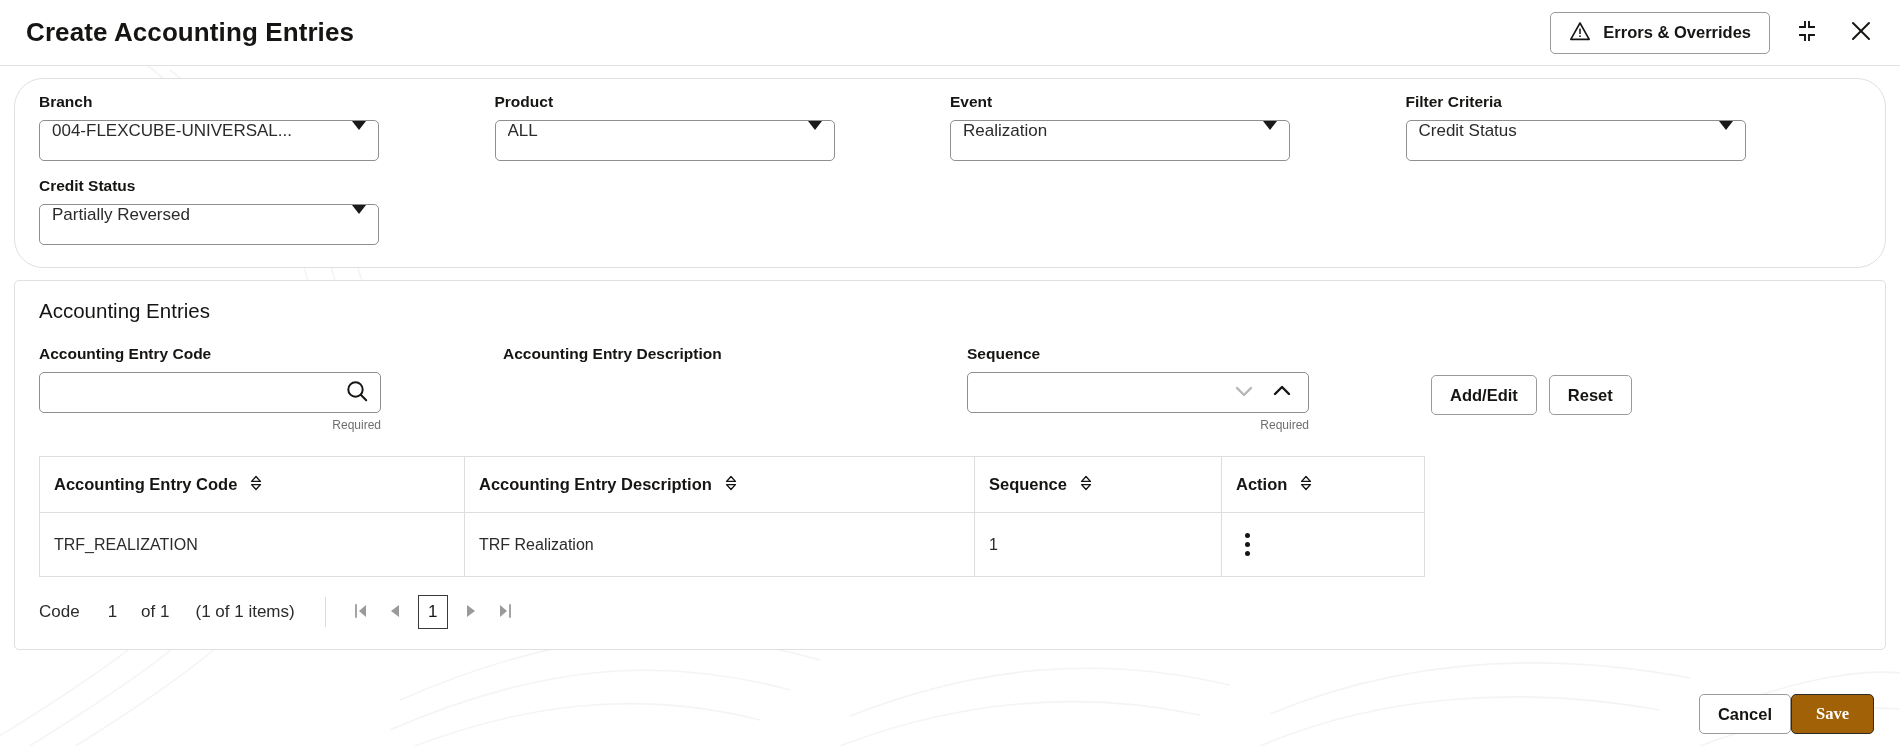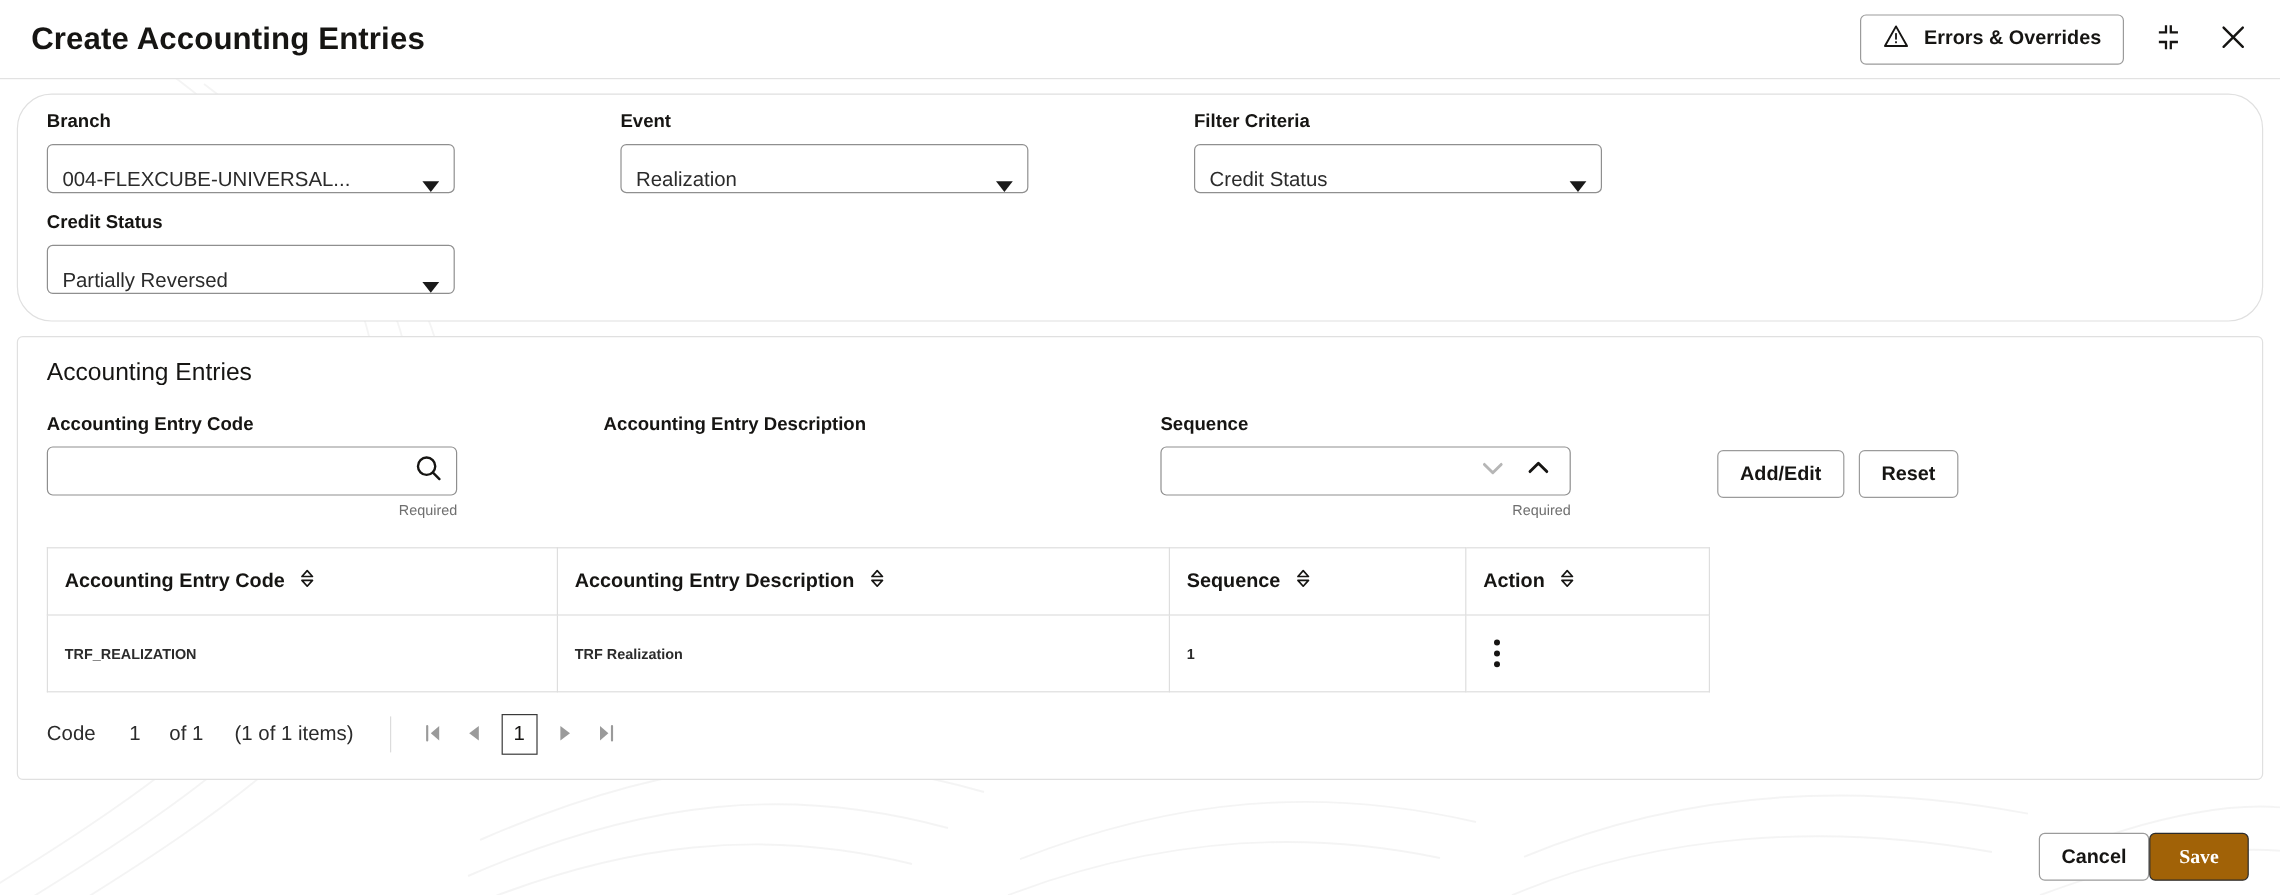--- a/index.html
+++ b/index.html
@@ -98,21 +98,21 @@
     margin-bottom: 9px;
     display: block;
   }
   .control {
     position: relative;
     height: 41px;
     border: 1px solid #8f8f8f;
     border-radius: 5px;
     background: #fff;
     display: flex;
-    align-items: flex-end;
+    align-items: flex-start;
     padding: 0 12px;
     width: 340px;
   }
   .control .value {
     font-size: 17px;
     color: #2b2b2b;
     white-space: nowrap;
     overflow: hidden;
     text-overflow: ellipsis;
     flex: 1 1 auto;
@@ -223,22 +223,22 @@
     font-size: 16.5px;
     color: #161513;
   }
   table.grid th {
     height: 56px;
     font-weight: bold;
     vertical-align: middle;
   }
   table.grid td {
     height: 64px;
-    font-weight: bold;
-    font-size: 12px;
+    font-weight: normal;
+    font-size: 16px;
     color: #2b2b2b;
     vertical-align: middle;
   }
   .th-inner { display: flex; align-items: center; gap: 12px; }
   .kebab {
     display: flex;
     flex-direction: column;
     gap: 4px;
     align-items: center;
     width: 22px;
@@ -360,20 +360,27 @@
       <div class="row">
 
         <div class="field">
           <label class="field-label">Branch</label>
           <div class="control">
             <span class="value">004-FLEXCUBE-UNIVERSAL...</span>
             <span class="caret"></span>
           </div>
         </div>
 
+        <div class="field">
+          <label class="field-label">Product</label>
+          <div class="control">
+            <span class="value">ALL</span>
+            <span class="caret"></span>
+          </div>
+        </div>
 
         <div class="field">
           <label class="field-label">Event</label>
           <div class="control">
             <span class="value">Realization</span>
             <span class="caret"></span>
           </div>
         </div>
 
         <div class="field">

